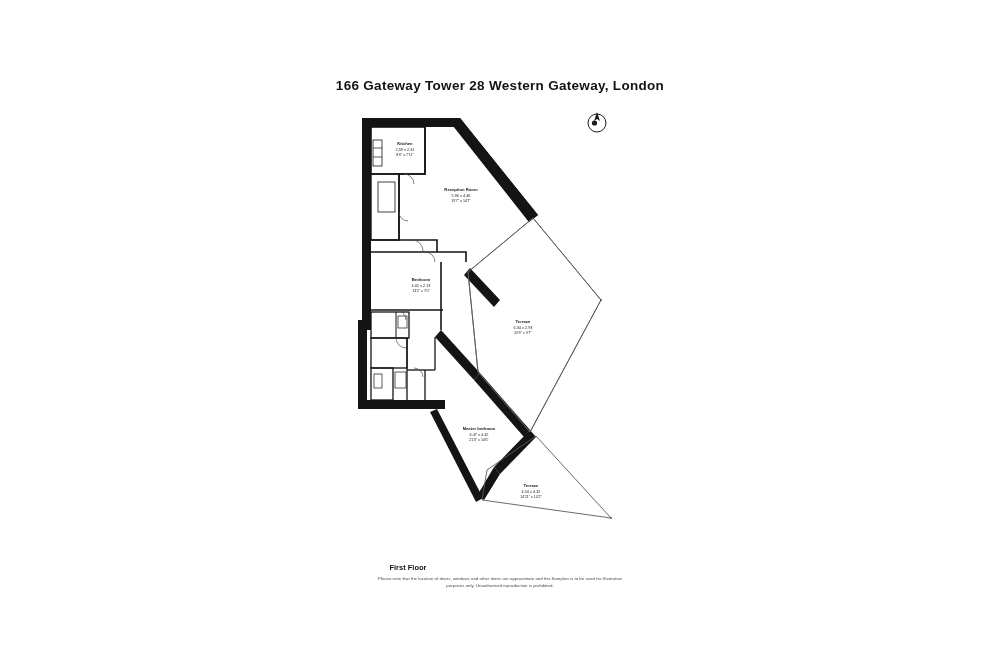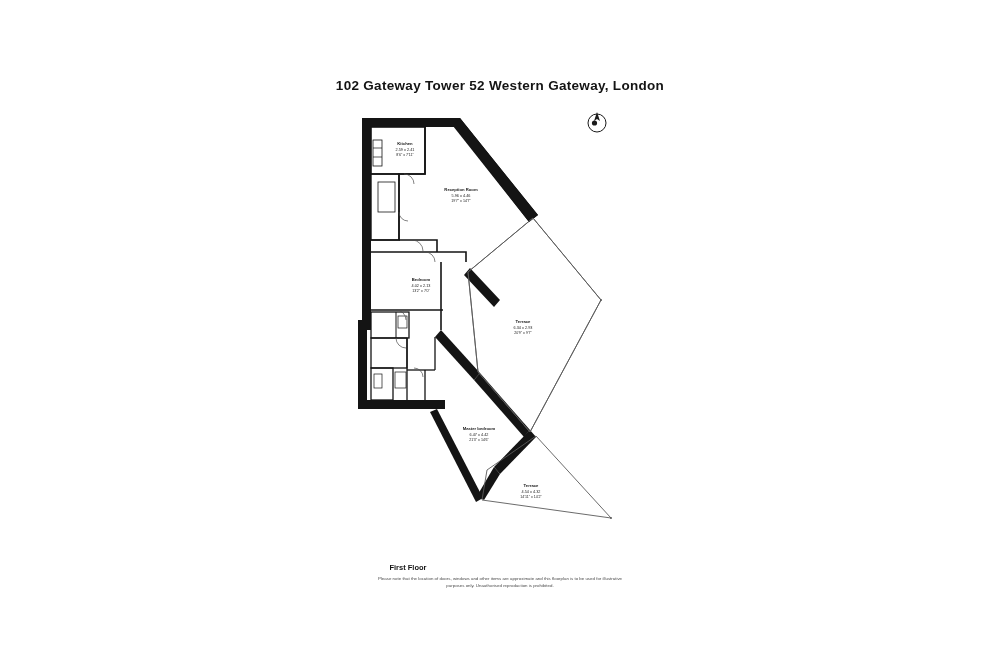--- a/index.html
+++ b/index.html
@@ -74,21 +74,21 @@
   }
   .rt-name { font-size: 4.2px; font-weight: 700; }
   .rt-dim  { font-size: 3.8px; font-weight: 400; }
   .rt-dim2 { font-size: 3.6px; font-weight: 400; }
 </style>
 </head>
 <body>
 
 <div class="page">
 
-  <div class="title">102 Gateway Tower 52 Western Gateway, London</div>
+  <div class="title">166 Gateway Tower 28 Western Gateway, London</div>
 
   <div class="compass">
     <svg width="28" height="28" viewBox="0 0 28 28" xmlns="http://www.w3.org/2000/svg">
       <circle cx="14" cy="15" r="9" fill="none" stroke="#1a1a1a" stroke-width="1"></circle>
       <path d="M14 4 L17 13 L14 11 L11 13 Z" fill="#1a1a1a"></path>
       <circle cx="11.5" cy="15" r="2.6" fill="#1a1a1a"></circle>
     </svg>
   </div>
 
   <div class="plan-wrap">

